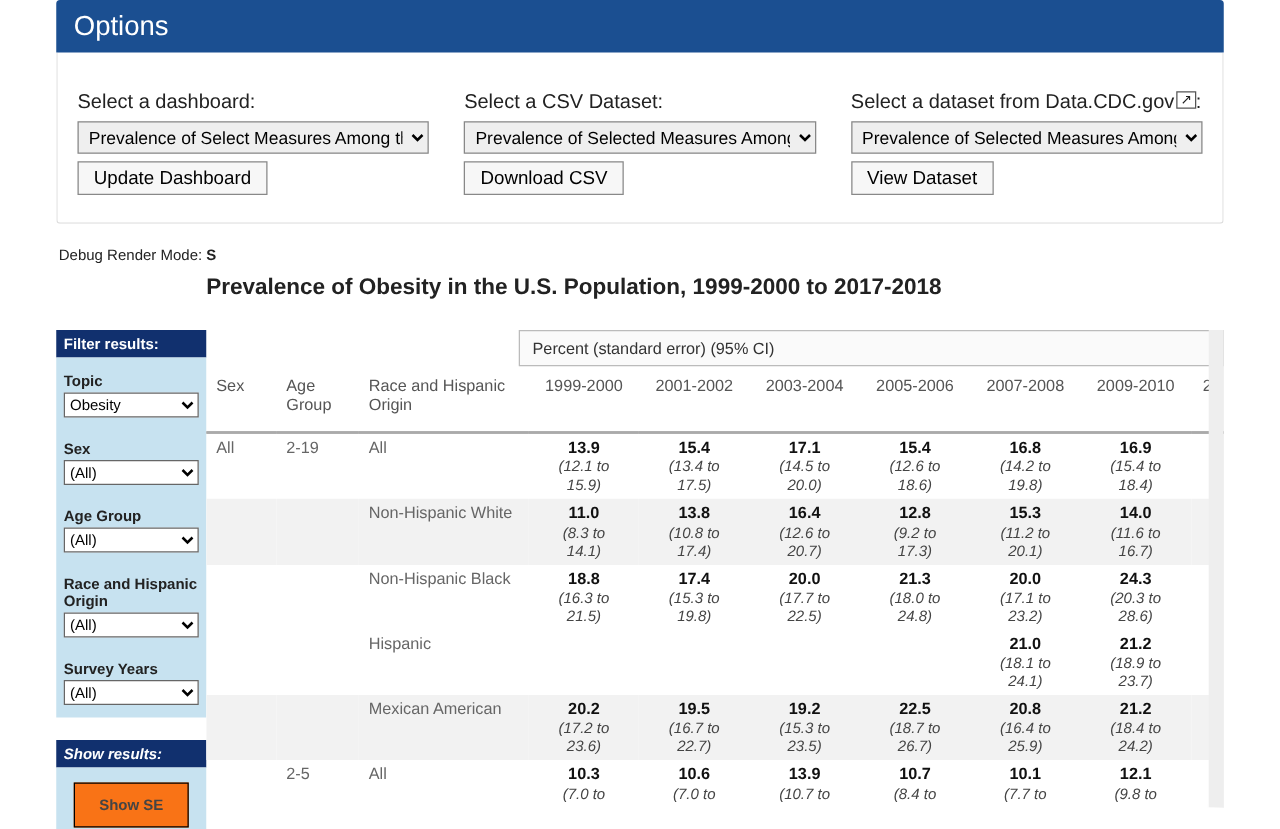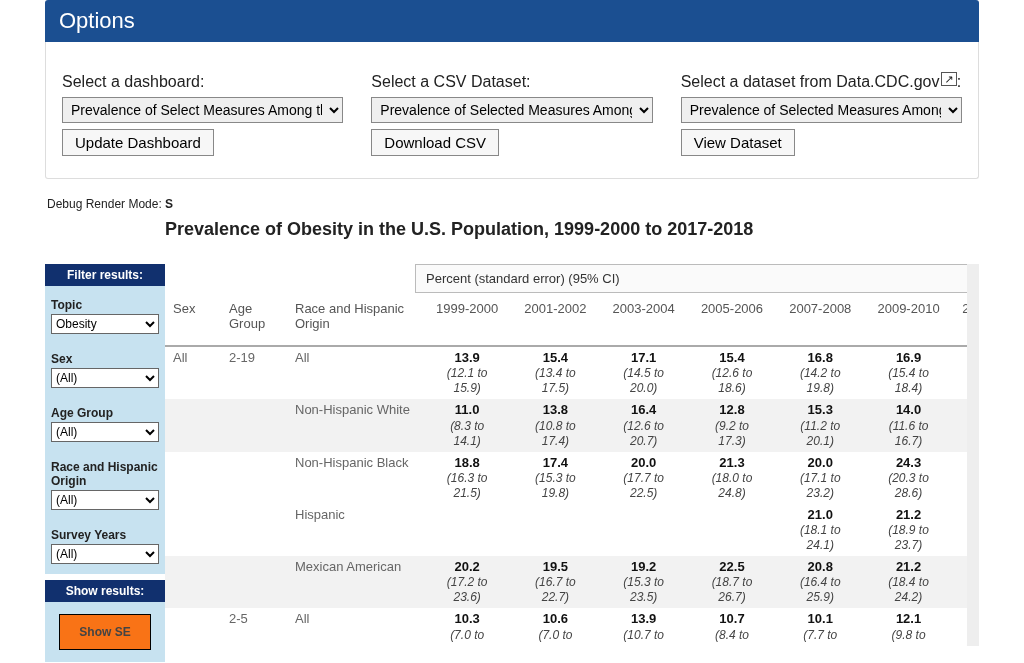--- a/index.html
+++ b/index.html
@@ -9,21 +9,21 @@
   .options-body { border:1px solid #ddd; border-top:none; padding:31px 16px 22px; display:flex; gap:28px; border-radius:0 0 3px 3px;}
   .opt-col { flex:1; min-width:0; }
   .opt-col label { font-size:16px; display:block; margin-bottom:6px; }
   .opt-col select { width:100%; font-size:14px; height:26px; border:1px solid #888; padding:2px 4px; }
   .opt-col button { display:block; margin-top:6px; font-size:15px; padding:4px 12px; border:1px solid #888; background:#f7f7f7; cursor:pointer; }
   sup.ext { font-size:11px; vertical-align:top; border:1px solid #555; padding:0 2px; margin-left:2px; }
   .debug { font-size:12px; margin:18px 0 8px 2px; }
   .chart-title { font-weight:700; font-size:18px; margin:8px 0 24px 120px; }
   .lower { display:flex; align-items:flex-start; position:relative; }
   .sidebar { width:120px; font-size:12px; }
-  .side-head { background:#11306e; color:#fff; font-weight:700; padding:4px 6px;text-align:center; }
+  .side-head { background:#11306e; color:#fff; font-weight:700; padding:4px 6px; }
   .side-body { background:#c7e2f0; padding:6px 6px 10px; }
   .side-label { font-weight:700; margin:6px 0 2px; font-size:12px; }
   .side-sel { width:100%; font-size:12px; height:20px; border:1px solid #666; background:#fff; }
   .show-se { width:92px; margin:0 auto; display:block; border:1px solid #000; color:#444; background:#f97316; font-weight:700; font-size:12px; padding:10px 0; cursor:pointer; }
   .table-area { flex:1; overflow:hidden; position:relative; }
   .meta-header { border:1px solid #bbb; background:#fafafa; font-size:13px; color:#333; padding:6px 10px; margin-left:250px; margin-bottom:4px; }
   .vscroll { position:absolute; right:0; top:0; bottom:0; width:12px; background:#eee; }
   table { border-collapse:collapse; font-size:13px; width:100%; }
   th { text-align:left; font-weight:400; color:#555; padding:4px 8px 14px; vertical-align:top; border-bottom:2px solid #aaa; }
   th.yr { text-align:center; }
@@ -68,21 +68,21 @@
   </div>
 
   <div class="chart-title">Prevalence of Obesity in the U.S. Population, 1999-2000 to 2017-2018</div>
 
   <div class="lower">
     <div class="sidebar">
       <div class="side-head">Filter results:</div>
       <div class="side-body">
         <div id="filters"><div class="side-label">Topic</div><select class="side-sel"><option>Obesity</option></select><div style="height: 12px;"></div><div class="side-label">Sex</div><select class="side-sel"><option>(All)</option></select><div style="height: 12px;"></div><div class="side-label">Age Group</div><select class="side-sel"><option>(All)</option></select><div style="height: 12px;"></div><div class="side-label">Race and Hispanic Origin</div><select class="side-sel"><option>(All)</option></select><div style="height: 12px;"></div><div class="side-label">Survey Years</div><select class="side-sel"><option>(All)</option></select></div>
       </div>
-      <div class="side-head" style="margin-top:6px;">Show results:</div>
+      <div class="side-head" style="margin-top:18px;font-style:italic;">Show results:</div>
       <div class="side-body" style="padding:12px 6px;">
         <button class="show-se">Show SE</button>
       </div>
     </div>
 
     <div class="table-area shadow-right">
       <div class="meta-header">Percent (standard error) (95% CI)</div>
       <table>
         <thead>
           <tr id="hdr-row">

